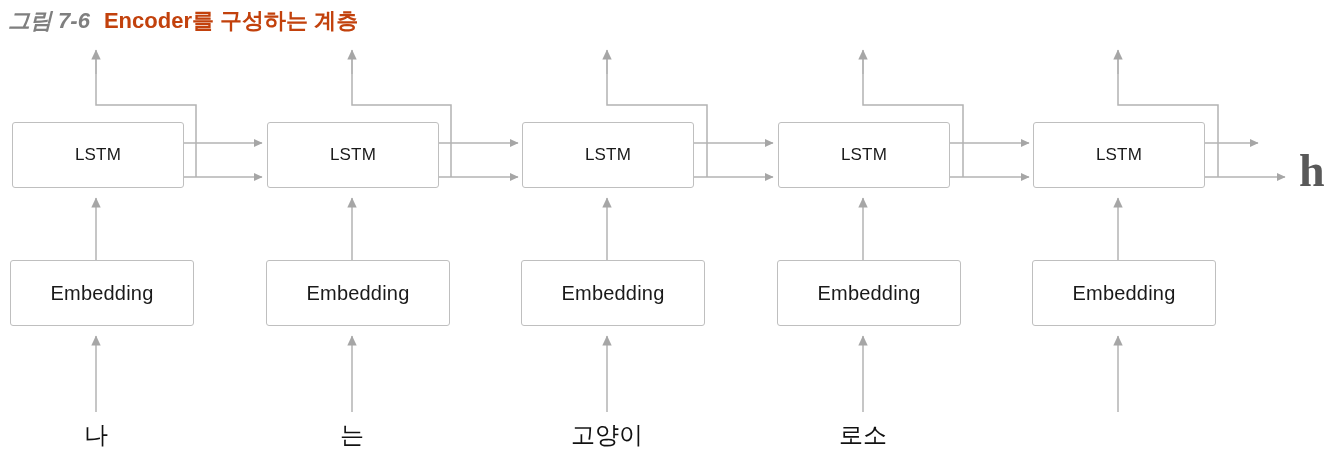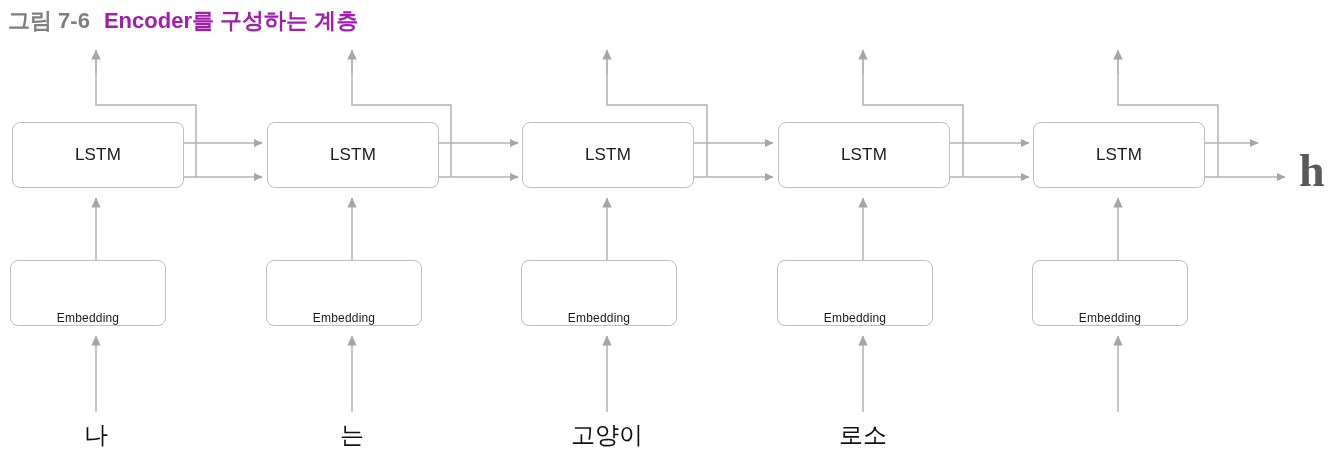--- a/index.html
+++ b/index.html
@@ -10,39 +10,39 @@
     position:relative; overflow:hidden;
   }
   #stage{ position:absolute; left:0; top:0; width:1342px; height:468px; }
 
   
   .title{
     position:absolute; left:8px; top:6px;
     font-size:22px; font-weight:bold;
     white-space:nowrap; line-height:30px;
   }
-  .title .fig-no{ color:#7f7f7f; }
+  .title .fig-no{ color:#7f7f7f;font-style:italic; }
   .title .fig-sep{ display:inline-block; width:14px; }
-  .title .fig-text{ color:#a21caf; font-weight:bold; }
+  .title .fig-text{ color:#c2410c; font-weight:bold; }
 
   
   #wires{ position:absolute; left:0; top:0; width:1342px; height:468px; }
 
   
   .node{
     position:absolute;
     border:1.4px solid #bfbfbf;
-    border-radius:8px;
+    border-radius:3px;
     background:#ffffff;
     display:flex; align-items:center; justify-content:center;
     color:#1a1a1a;
     letter-spacing:0.2px;
   }
   .lstm{ width:172px; height:66px; font-size:17px; }
-  .emb { width:156px; height:66px; font-size:12px;align-items:flex-end; }
+  .emb { width:184px; height:66px; font-size:20px; }
 
   
   .token{
     position:absolute;
     width:160px; text-align:center;
     font-size:24px; color:#111111;
     line-height:30px;
     font-family:"DejaVu Sans", sans-serif;
   }
 

